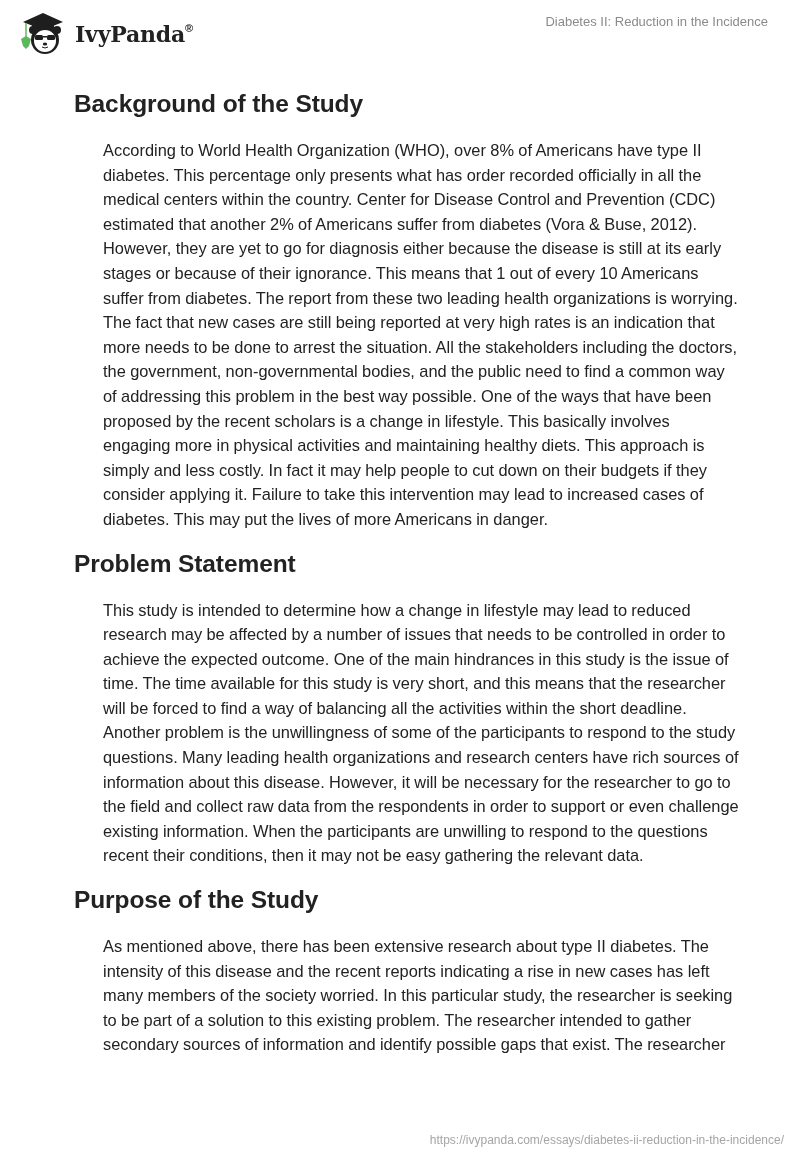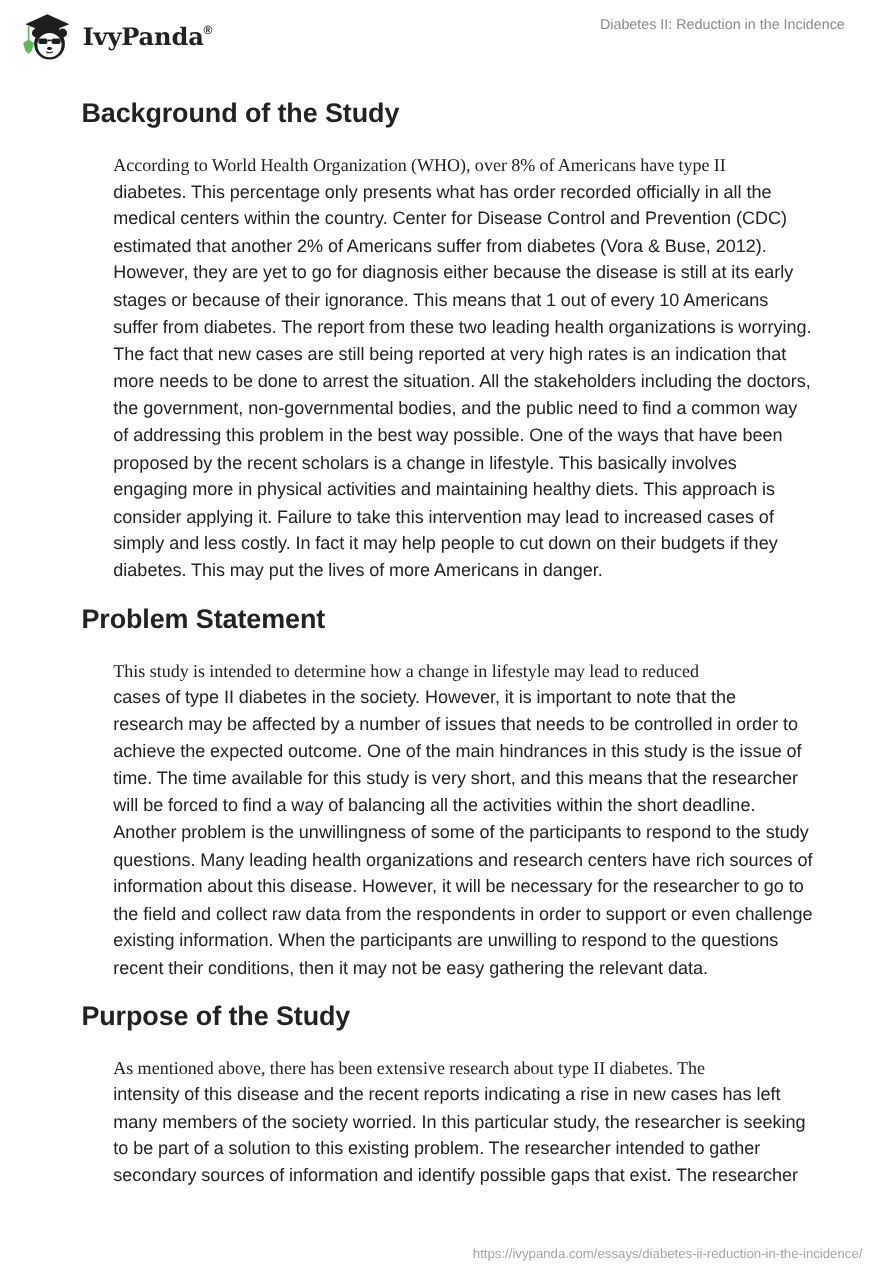--- a/index.html
+++ b/index.html
@@ -80,21 +80,21 @@
       text-indent: 29px;
       word-spacing: -0.2px;
     }
     .sec1-h { margin-top: 16px; }
     .sec1-p { margin-top: 16px !important; }
     .sec2-h { margin-top: 14px !important; }
     .sec2-p { margin-top: 16px !important; }
     .sec3-h { margin-top: 14px !important; }
     .sec3-p { margin-top: 16px !important; }
     .line { display: block; }
-    .line.first { text-indent: 29px; font-family: Liberation Serif, serif; }
+    .line.first { text-indent: 29px; }
     .para { text-indent: 0; }
     .para .line { white-space: nowrap; }
     .footer-url {
       position: absolute;
       right: 16px;
       top: 1133px;
       font-size: 12px;
       color: #a5a5a5;
       text-decoration: none;
     }
@@ -141,31 +141,30 @@
       <span class="line">estimated that another 2% of Americans suffer from diabetes (Vora &amp; Buse, 2012).</span>
       <span class="line">However, they are yet to go for diagnosis either because the disease is still at its early</span>
       <span class="line">stages or because of their ignorance. This means that 1 out of every 10 Americans</span>
       <span class="line">suffer from diabetes. The report from these two leading health organizations is worrying.</span>
       <span class="line">The fact that new cases are still being reported at very high rates is an indication that</span>
       <span class="line">more needs to be done to arrest the situation. All the stakeholders including the doctors,</span>
       <span class="line">the government, non-governmental bodies, and the public need to find a common way</span>
       <span class="line">of addressing this problem in the best way possible. One of the ways that have been</span>
       <span class="line">proposed by the recent scholars is a change in lifestyle. This basically involves</span>
       <span class="line">engaging more in physical activities and maintaining healthy diets. This approach is</span>
+      <span class="line">simply and less costly. In fact it may help people to cut down on their budgets if they</span>
       <span class="line">consider applying it. Failure to take this intervention may lead to increased cases of</span>
-      <span class="line">simply and less costly. In fact it may help people to cut down on their budgets if they</span>
       <span class="line">diabetes. This may put the lives of more Americans in danger.</span>
     </p>
   </section>
 
   <section>
     <h2 class="sec2-h">Problem Statement</h2>
     <p class="body para sec2-p">
       <span class="line first">This study is intended to determine how a change in lifestyle may lead to reduced</span>
-      <span class="line">cases of type II diabetes in the society. However, it is important to note that the</span>
       <span class="line">research may be affected by a number of issues that needs to be controlled in order to</span>
       <span class="line">achieve the expected outcome. One of the main hindrances in this study is the issue of</span>
       <span class="line">time. The time available for this study is very short, and this means that the researcher</span>
       <span class="line">will be forced to find a way of balancing all the activities within the short deadline.</span>
       <span class="line">Another problem is the unwillingness of some of the participants to respond to the study</span>
       <span class="line">questions. Many leading health organizations and research centers have rich sources of</span>
       <span class="line">information about this disease. However, it will be necessary for the researcher to go to</span>
       <span class="line">the field and collect raw data from the respondents in order to support or even challenge</span>
       <span class="line">existing information. When the participants are unwilling to respond to the questions</span>
       <span class="line">recent their conditions, then it may not be easy gathering the relevant data.</span>

